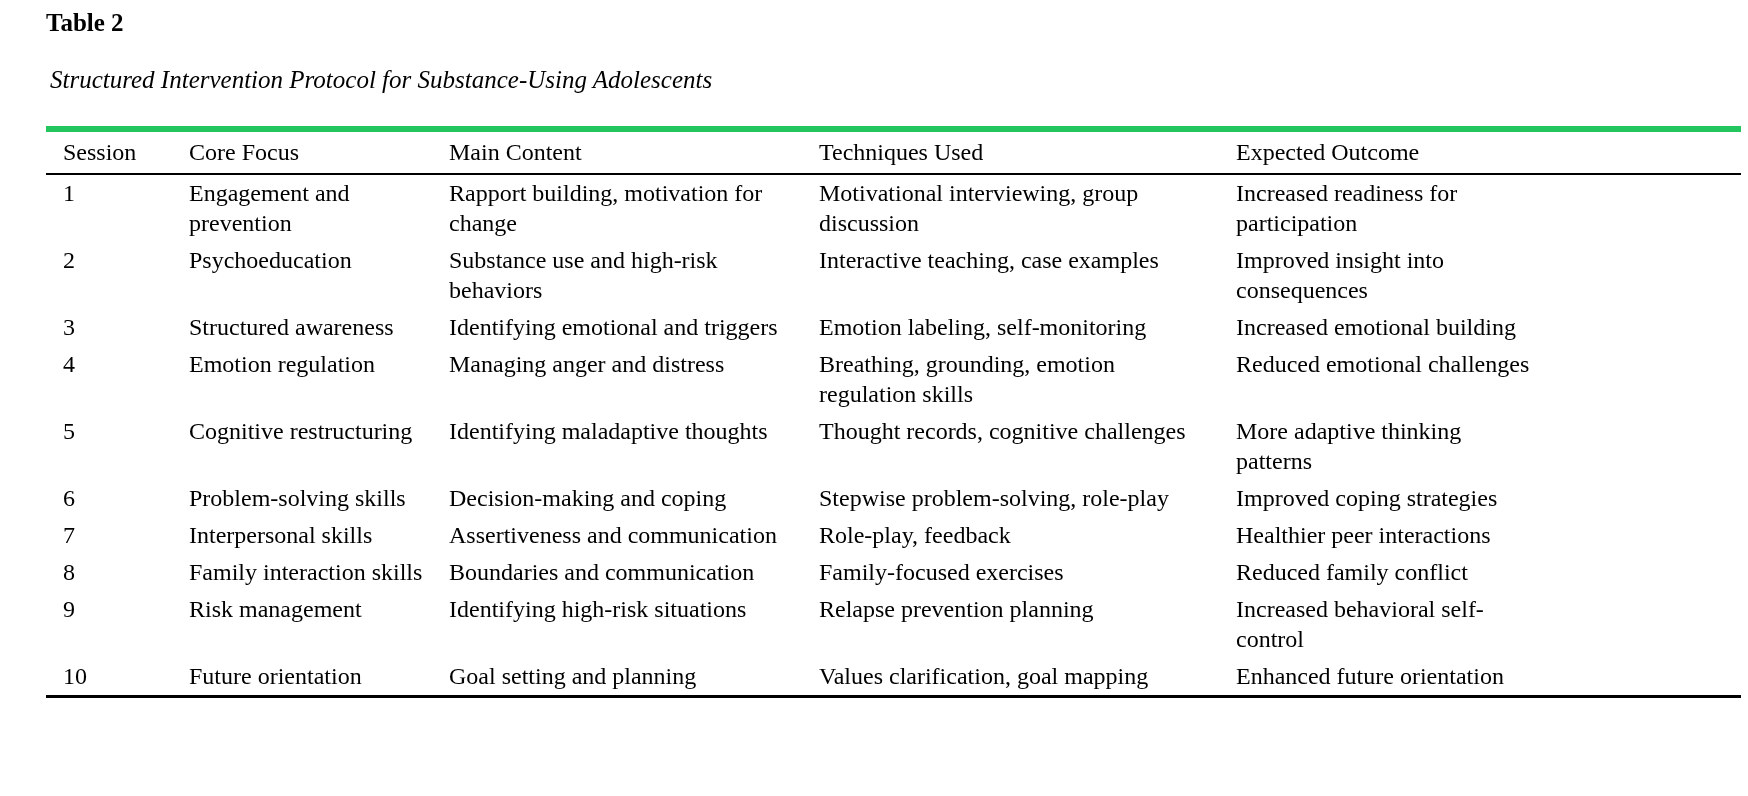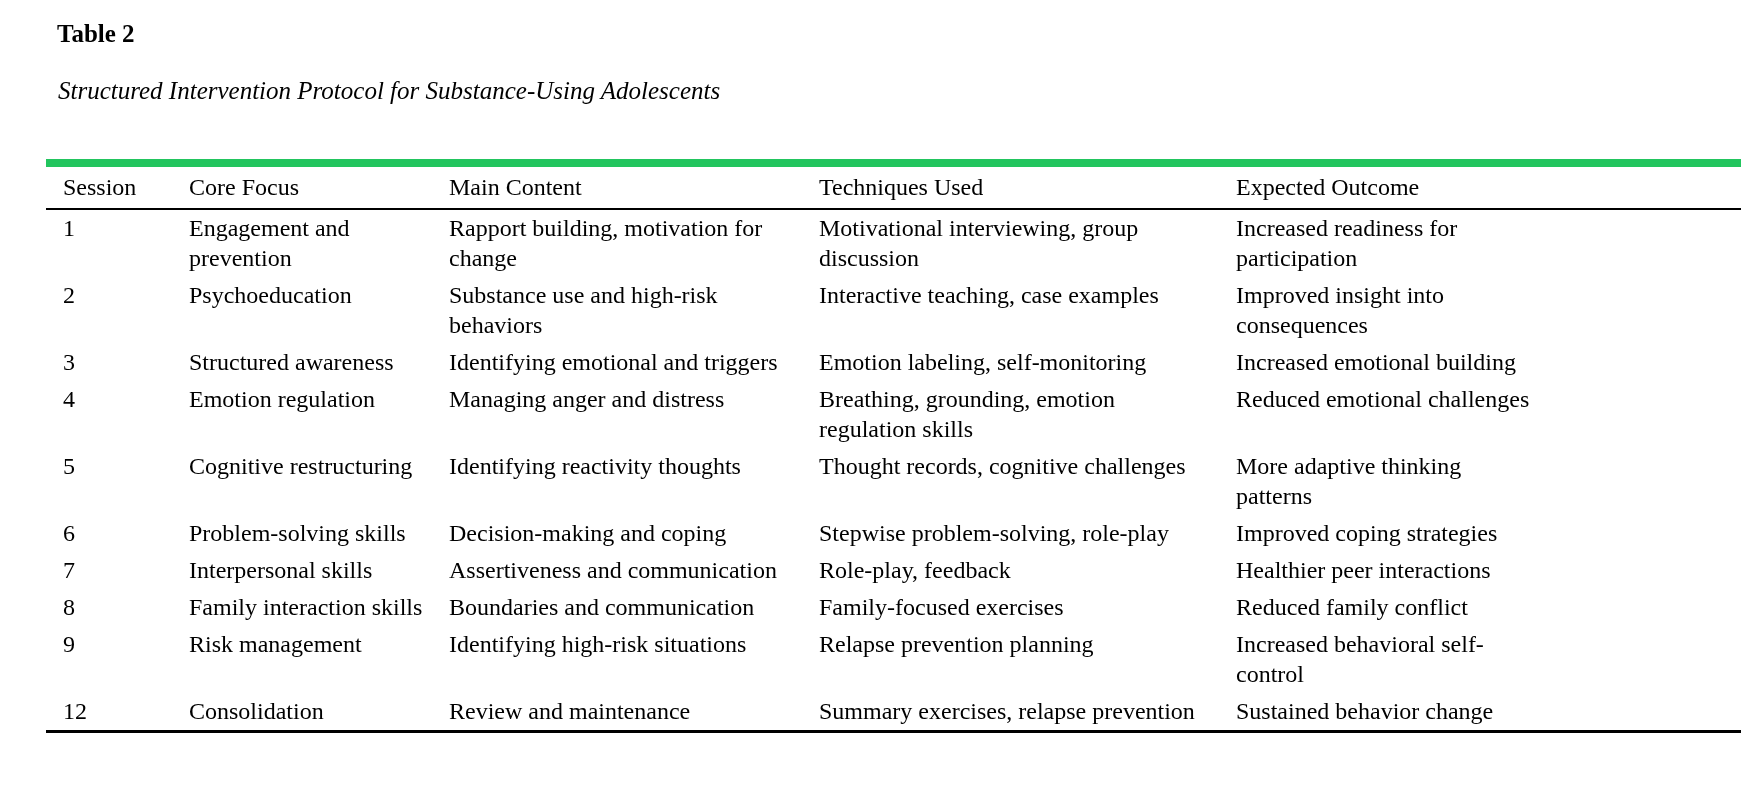--- a/index.html
+++ b/index.html
@@ -14,35 +14,35 @@
     height: 796px;
     box-sizing: border-box;
     padding: 8px 0 0 46px;
     overflow: hidden;
     background: #ffffff;
   }
   .table-label {
     font-size: 25px;
     font-weight: bold;
     line-height: 30px;
-    margin: 11px;
+    margin: 0;
   }
   .table-caption {
     font-size: 25px;
     font-style: italic;
     font-weight: normal;
     line-height: 32px;
-    margin: 26px 0 0 12px;
+    margin: 26px 0 0 4px;
   }
   table.apa-table {
     border-collapse: collapse;
     table-layout: fixed;
     width: 1695px;
-    margin-top: 52px;
-    border-top: 8px solid #22c55e;
+    margin-top: 30px;
+    border-top: 6px solid #22c55e;
     border-bottom: 3px solid #000000;
   }
   table.apa-table thead tr {
     border-bottom: 2px solid #000000;
   }
   table.apa-table th {
     font-weight: normal;
     text-align: left;
     font-size: 24px;
     line-height: 30px;
@@ -120,21 +120,21 @@
           <td>4</td>
           <td>Emotion regulation</td>
           <td>Managing anger and distress</td>
           <td>Breathing, grounding, emotion
 regulation skills</td>
           <td>Reduced emotional challenges</td>
         </tr>
         <tr>
           <td>5</td>
           <td>Cognitive restructuring</td>
-          <td>Identifying reactivity thoughts</td>
+          <td>Identifying maladaptive thoughts</td>
           <td>Thought records, cognitive challenges</td>
           <td>More adaptive thinking
 patterns</td>
         </tr>
         <tr>
           <td>6</td>
           <td>Problem-solving skills</td>
           <td>Decision-making and coping</td>
           <td>Stepwise problem-solving, role-play</td>
           <td>Improved coping strategies</td>
@@ -155,22 +155,22 @@
         </tr>
         <tr>
           <td>9</td>
           <td>Risk management</td>
           <td>Identifying high-risk situations</td>
           <td>Relapse prevention planning</td>
           <td>Increased behavioral self-
 control</td>
         </tr>
         <tr>
-          <td>12</td>
-          <td>Consolidation</td>
-          <td>Review and maintenance</td>
-          <td>Summary exercises, relapse prevention</td>
-          <td>Sustained behavior change</td>
+          <td>10</td>
+          <td>Future orientation</td>
+          <td>Goal setting and planning</td>
+          <td>Values clarification, goal mapping</td>
+          <td>Enhanced future orientation</td>
         </tr>
       </tbody>
   </table>
 
 </div>
 
 </body></html>

